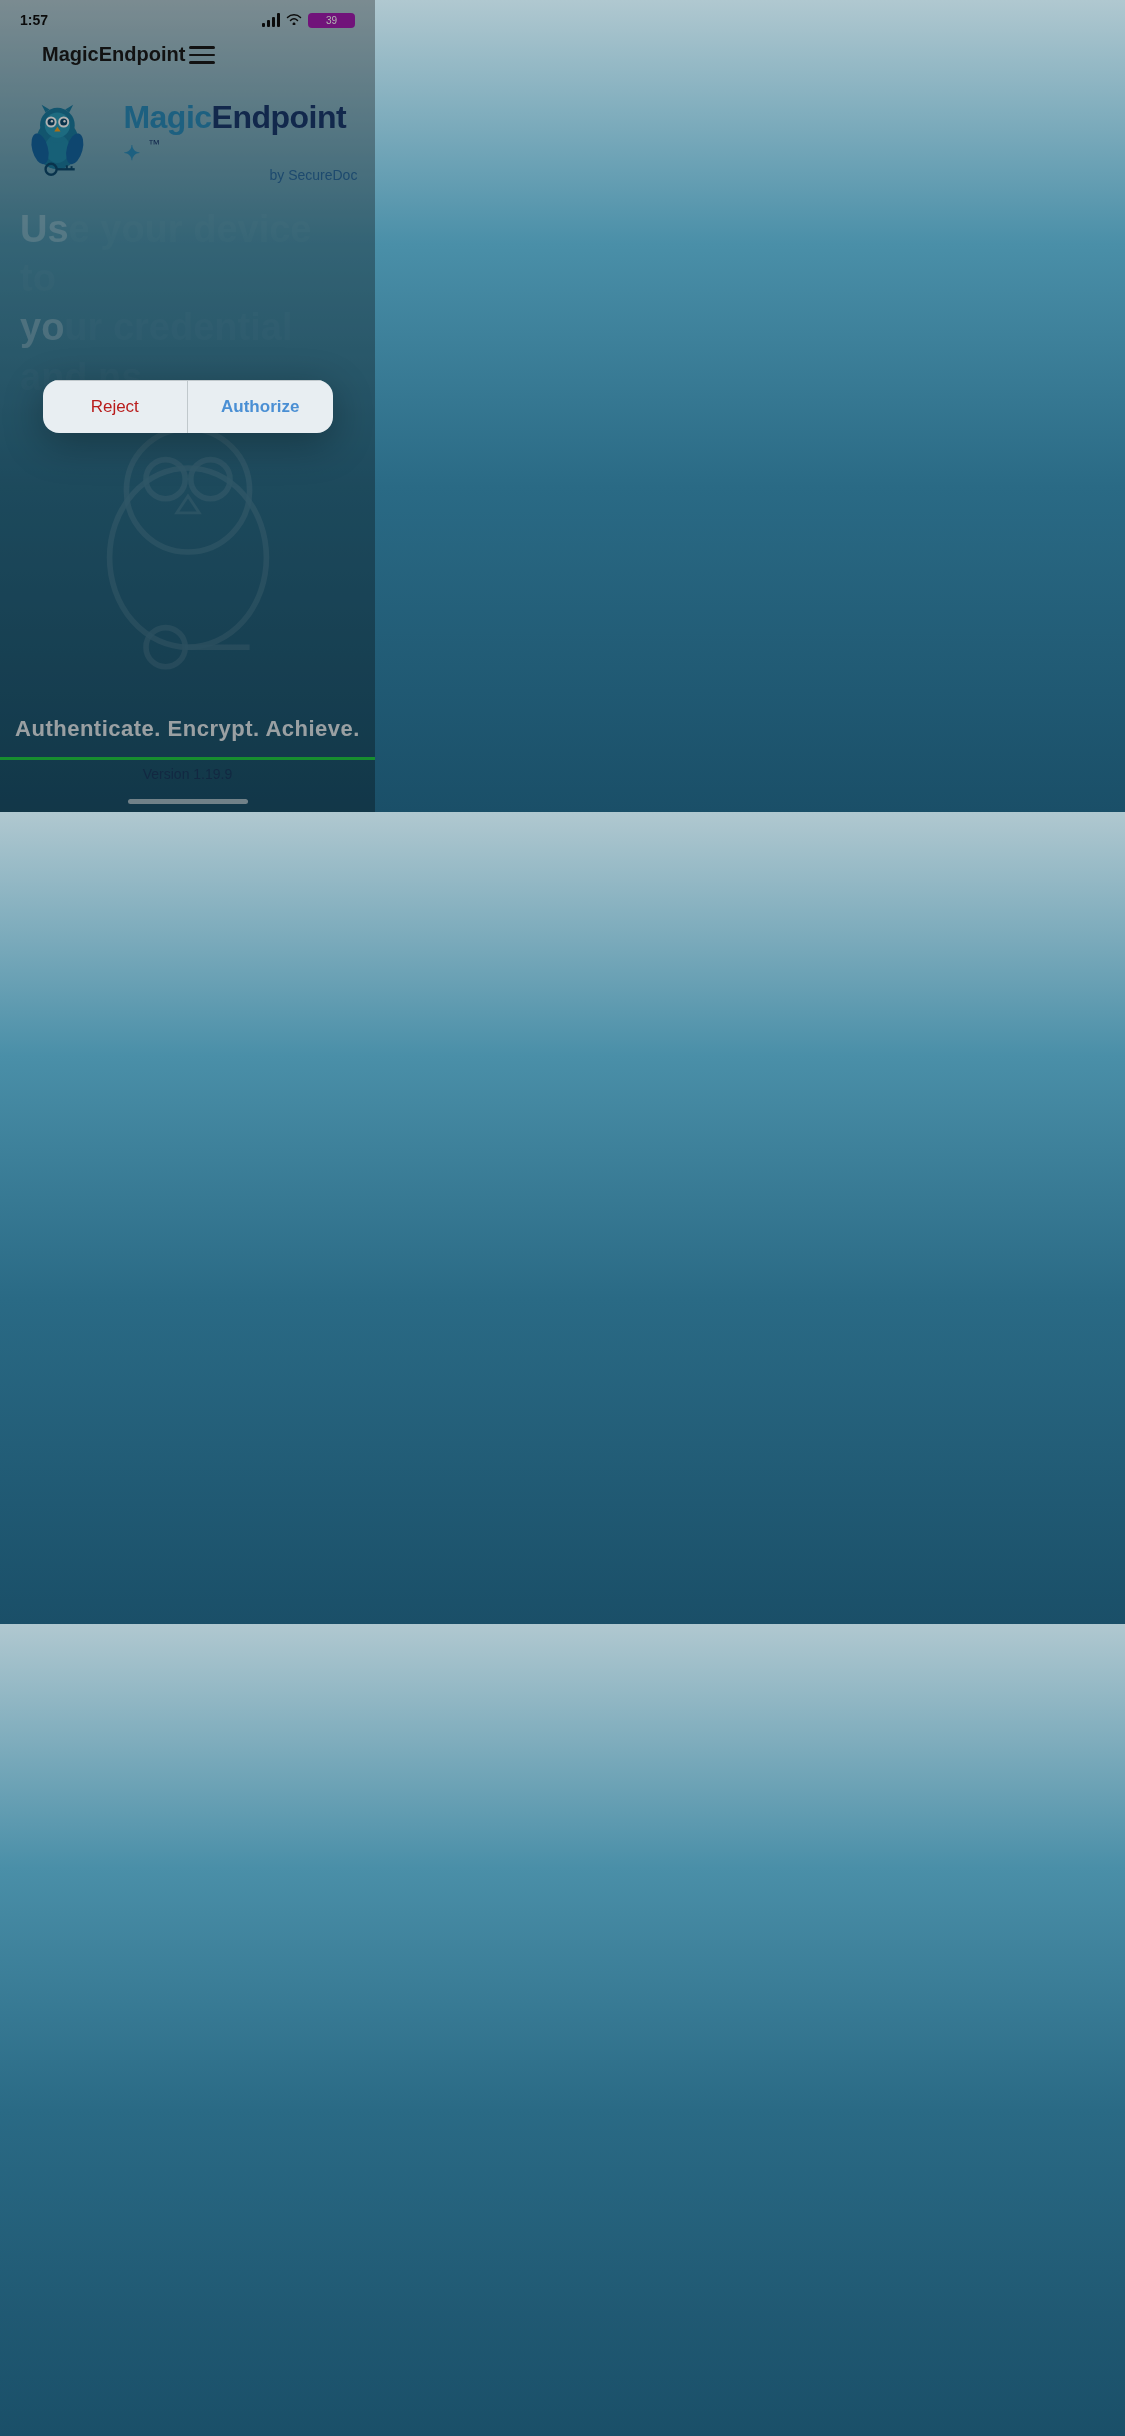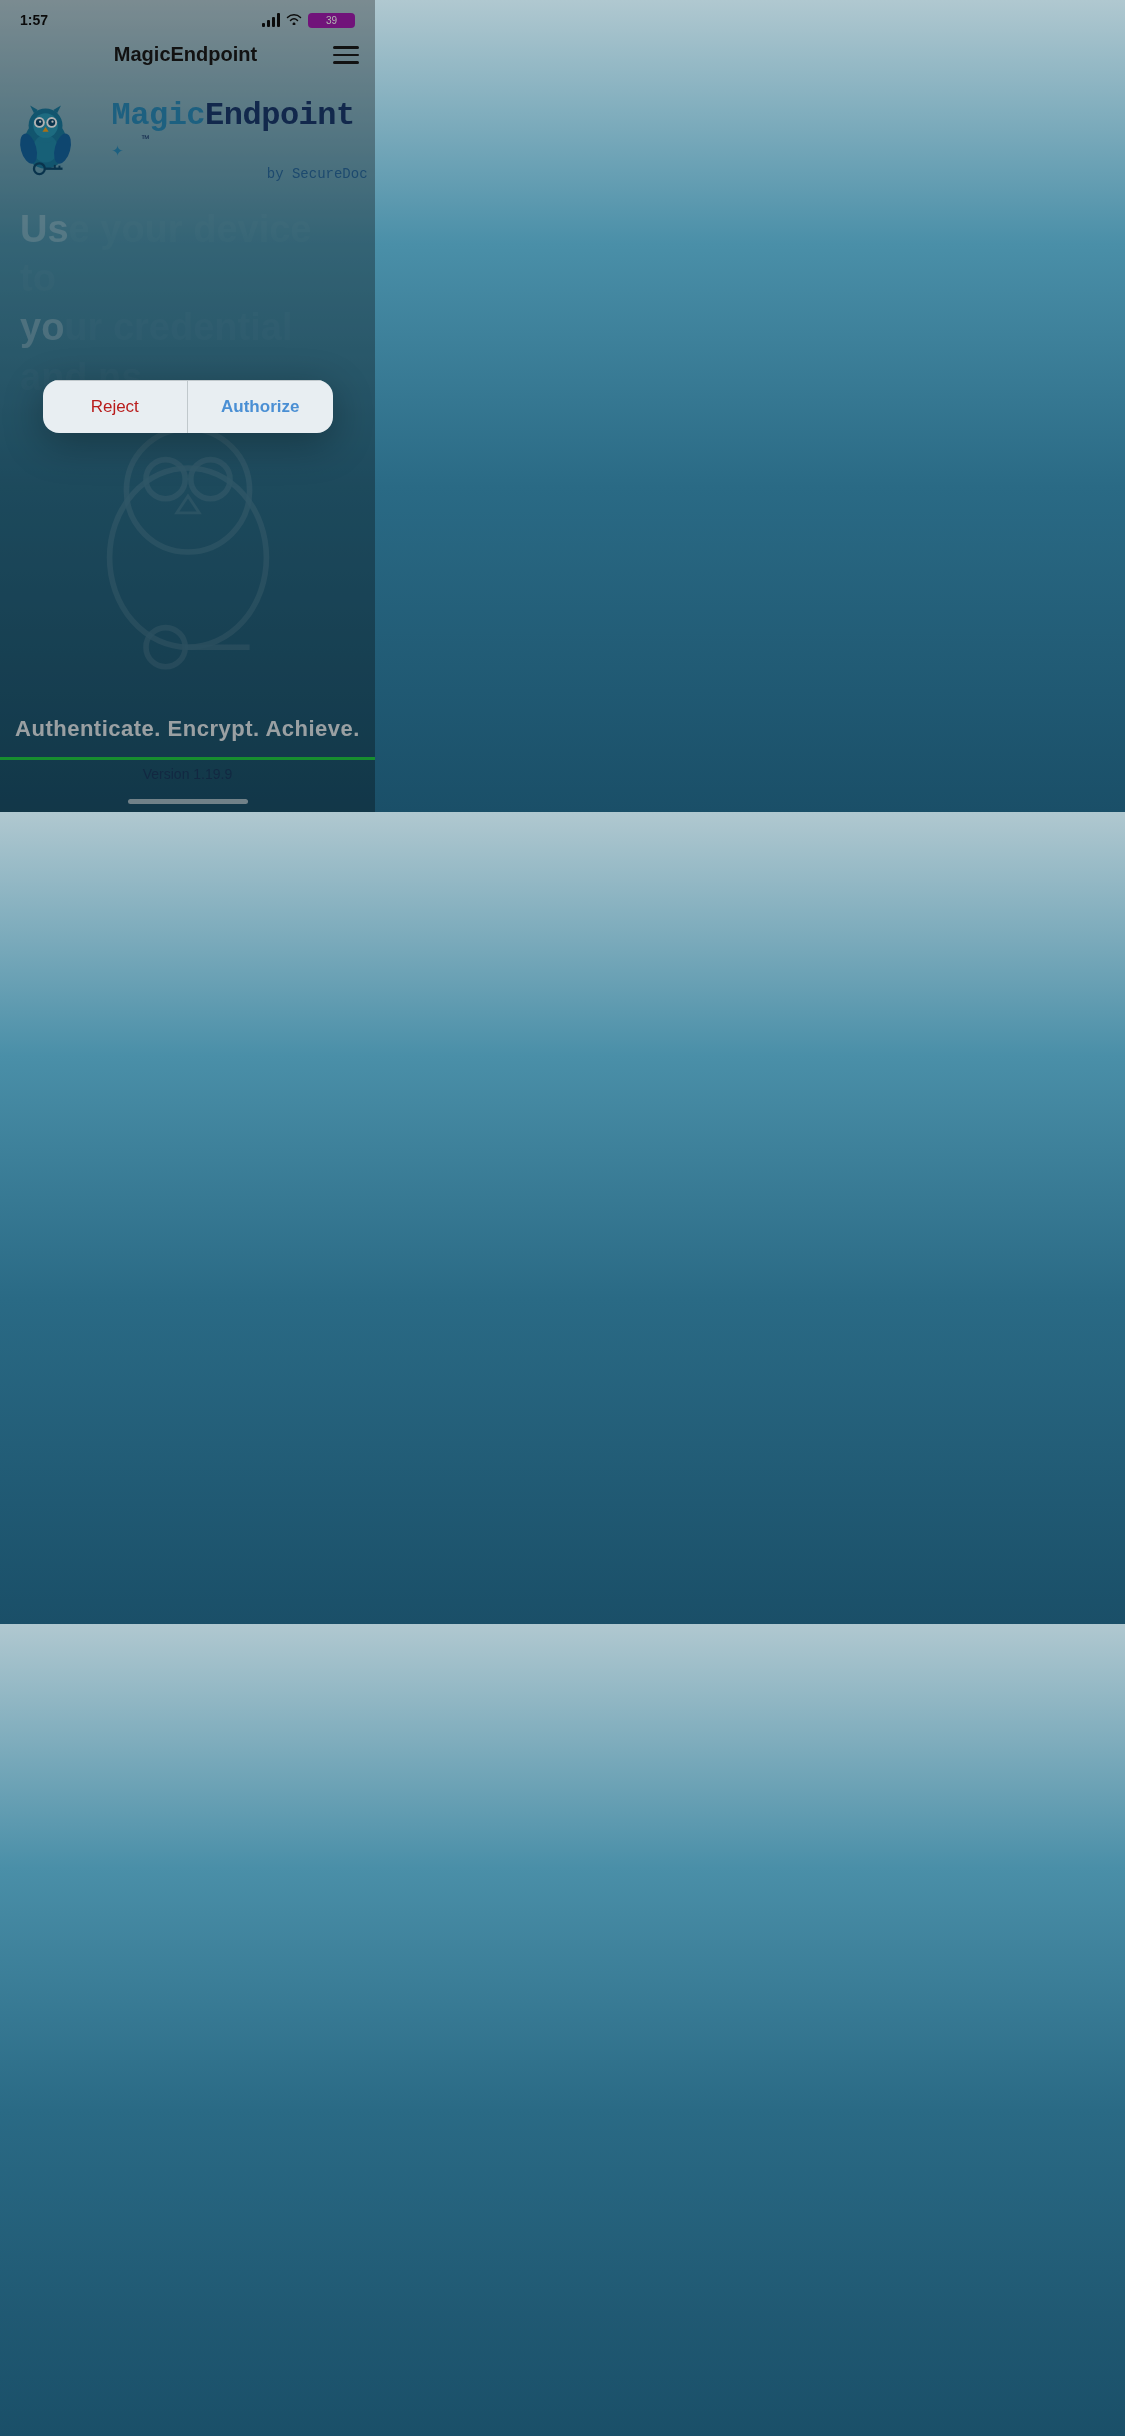--- a/index.html
+++ b/index.html
@@ -52,21 +52,21 @@
       color: white;
       font-size: 10px;
       font-weight: normal;
       padding: 2px 18px;
       border-radius: 4px;
     }
 
     
     .nav-bar {
       display: flex;
-      justify-content: space-between;
+      justify-content: flex-start;
       align-items: center;
       padding: 8px 12px 12px;
     }
     .nav-title {
       font-size: 20px;
       font-weight: 600;
       color: #1a1a1a;
     }
     .hamburger {
       display: flex;
@@ -84,22 +84,22 @@
 
     
     .logo-area {
       display: flex;
       justify-content: center;
       align-items: center;
       padding: 20px 20px 30px;
     }
     .logo-container {
       display: flex;
+      align-items: center;
       gap: 27px;
-      font-family: Liberation Mono, monospace;
     }
     .owl-logo {
       width: 90px;
       height: 85px;
     }
     .logo-text-group {
       display: flex;
       flex-direction: column;
     }
     .by-winmagic {

